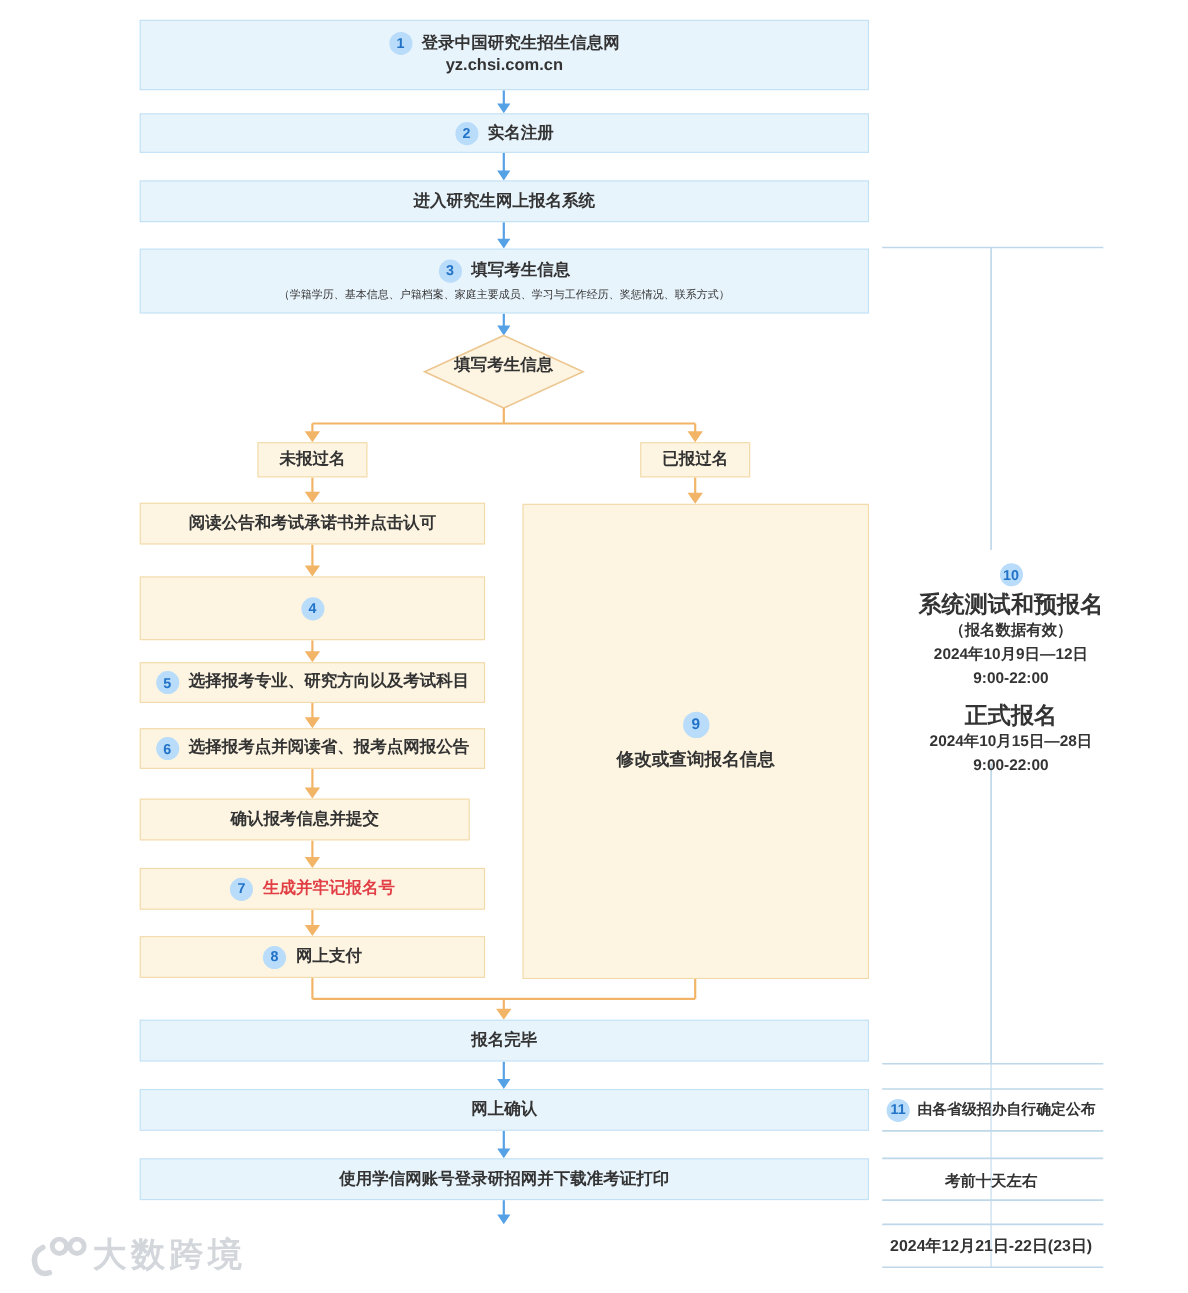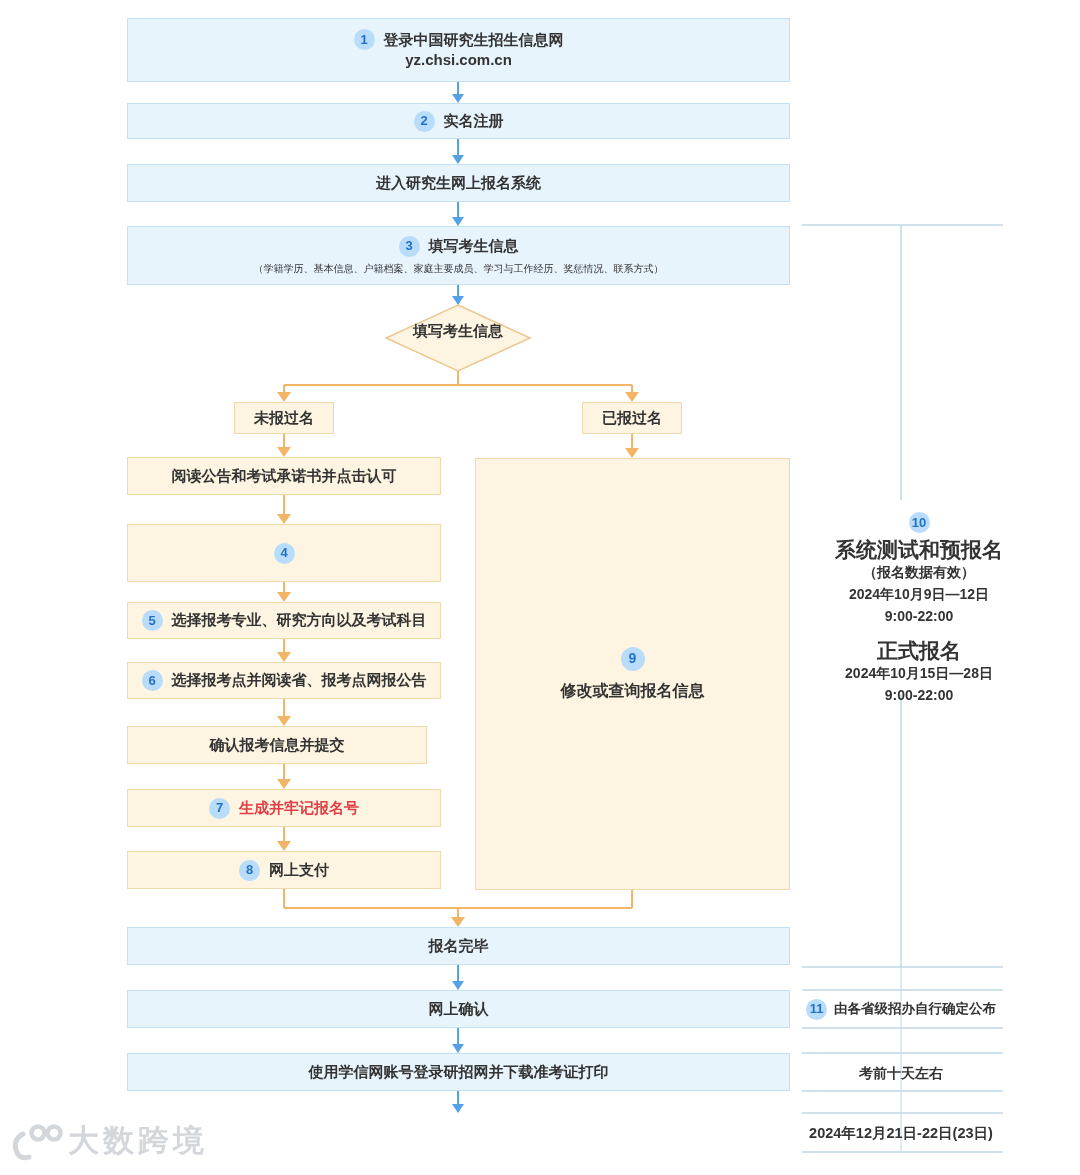--- a/index.html
+++ b/index.html
@@ -20,21 +20,21 @@
   .hrow{display:flex;flex-direction:row;align-items:center;gap:9px;}
   .badge{width:21px;height:21px;border-radius:50%;background:var(--badge-bg);color:var(--badge-fg);
          font-size:13px;font-weight:700;display:inline-flex;align-items:center;justify-content:center;flex:none;}
   .badge.big{width:24px;height:24px;font-size:14px;}
   .sub{font-size:10px;font-weight:500;margin-top:5px;}
   .red-text{color:var(--red);font-weight:700;}
   .diamond-label{position:absolute;left:386px;top:322px;width:144px;text-align:center;z-index:2;
                  font-size:15px;font-weight:700;}
   .panel-text{position:absolute;left:791px;width:220px;z-index:2;text-align:center;font-size:14px;font-weight:600;line-height:22px;}
   .panel-title{font-size:21px;font-weight:700;}
-  .watermark{position:absolute;left:8px;top:1120px;z-index:5;display:flex;align-items:flex-start;gap:4px;
+  .watermark{position:absolute;left:24px;top:1120px;z-index:5;display:flex;align-items:flex-start;gap:4px;
              color:#ccd1d6;opacity:.85;}
   .watermark-text{font-size:31px;font-weight:700;letter-spacing:4px;text-shadow:0 1px 0 #fff;}
   svg line,svg polyline{fill:none;}
   .wire-blue{stroke:var(--blue-arrow);stroke-width:2;}
   .head-blue{fill:var(--blue-arrow);}
   .wire-orange{stroke:var(--orange);stroke-width:2;}
   .head-orange{fill:var(--orange);}
   .wire-panel{stroke:var(--panel-line);stroke-width:1.5;}
   .wire-panel-light{stroke:var(--panel-line);stroke-width:1.5;stroke-opacity:.65;}
   .diamond-shape{fill:var(--yellow-bg);stroke:#edc792;stroke-width:1.5;}

